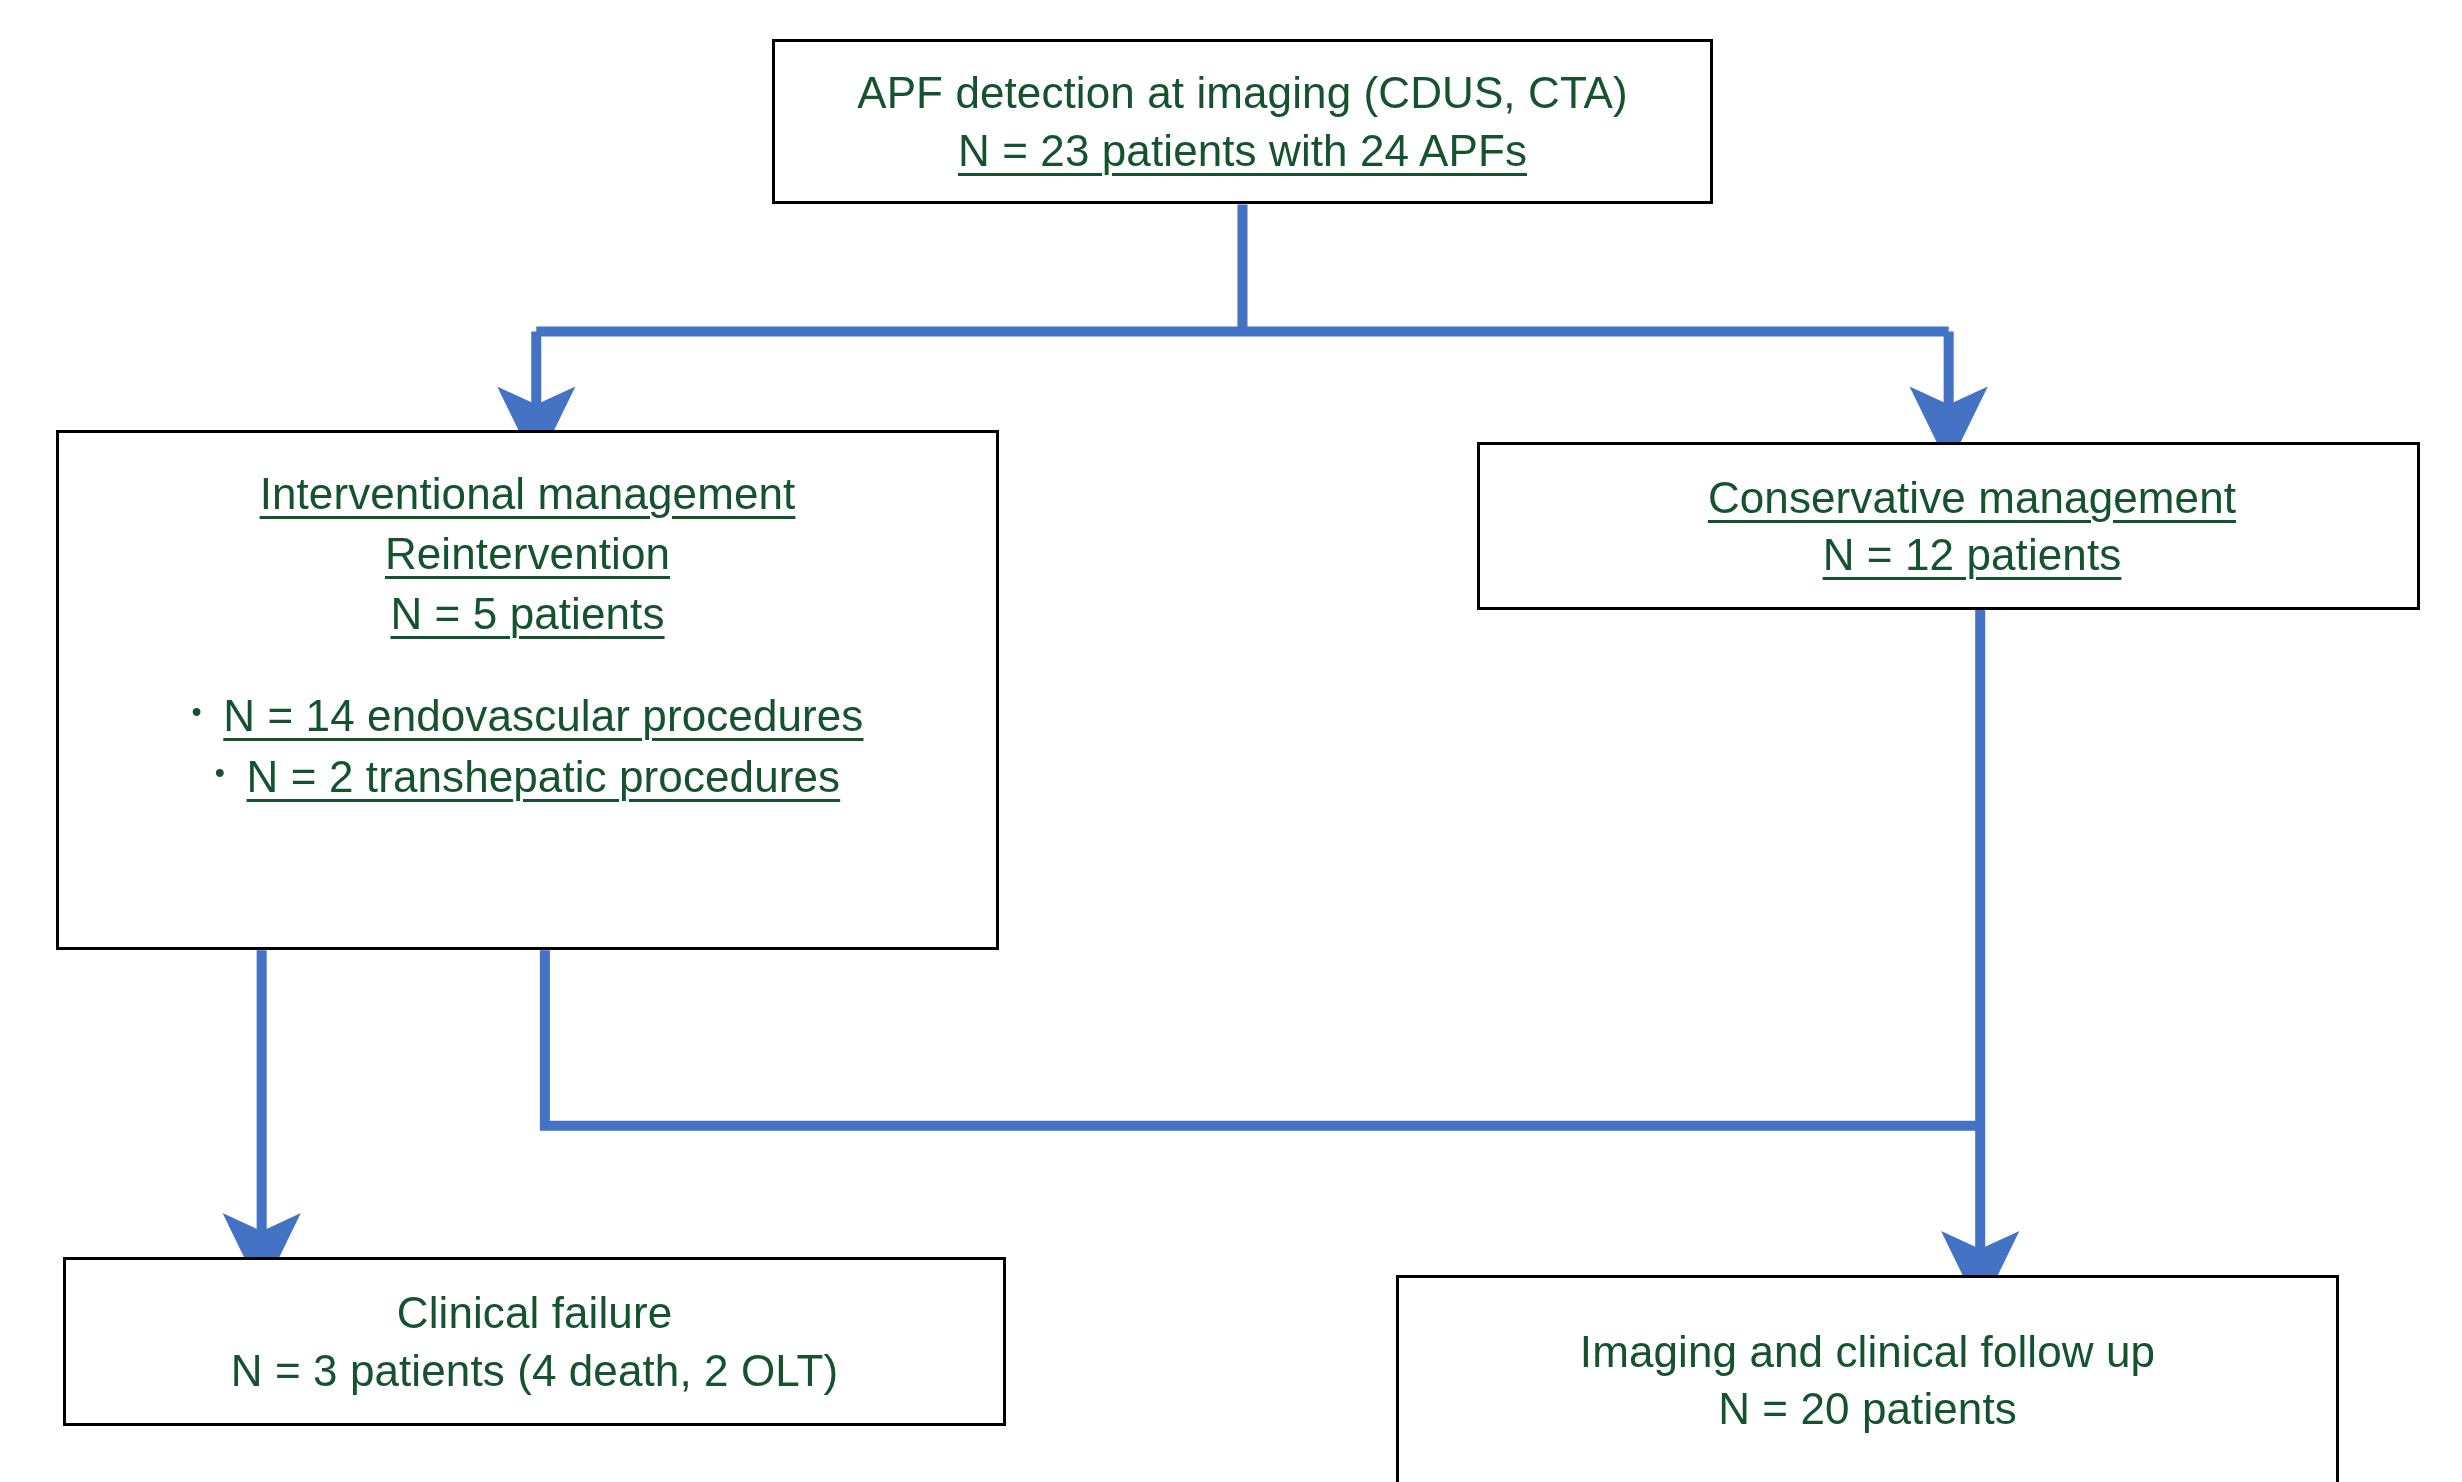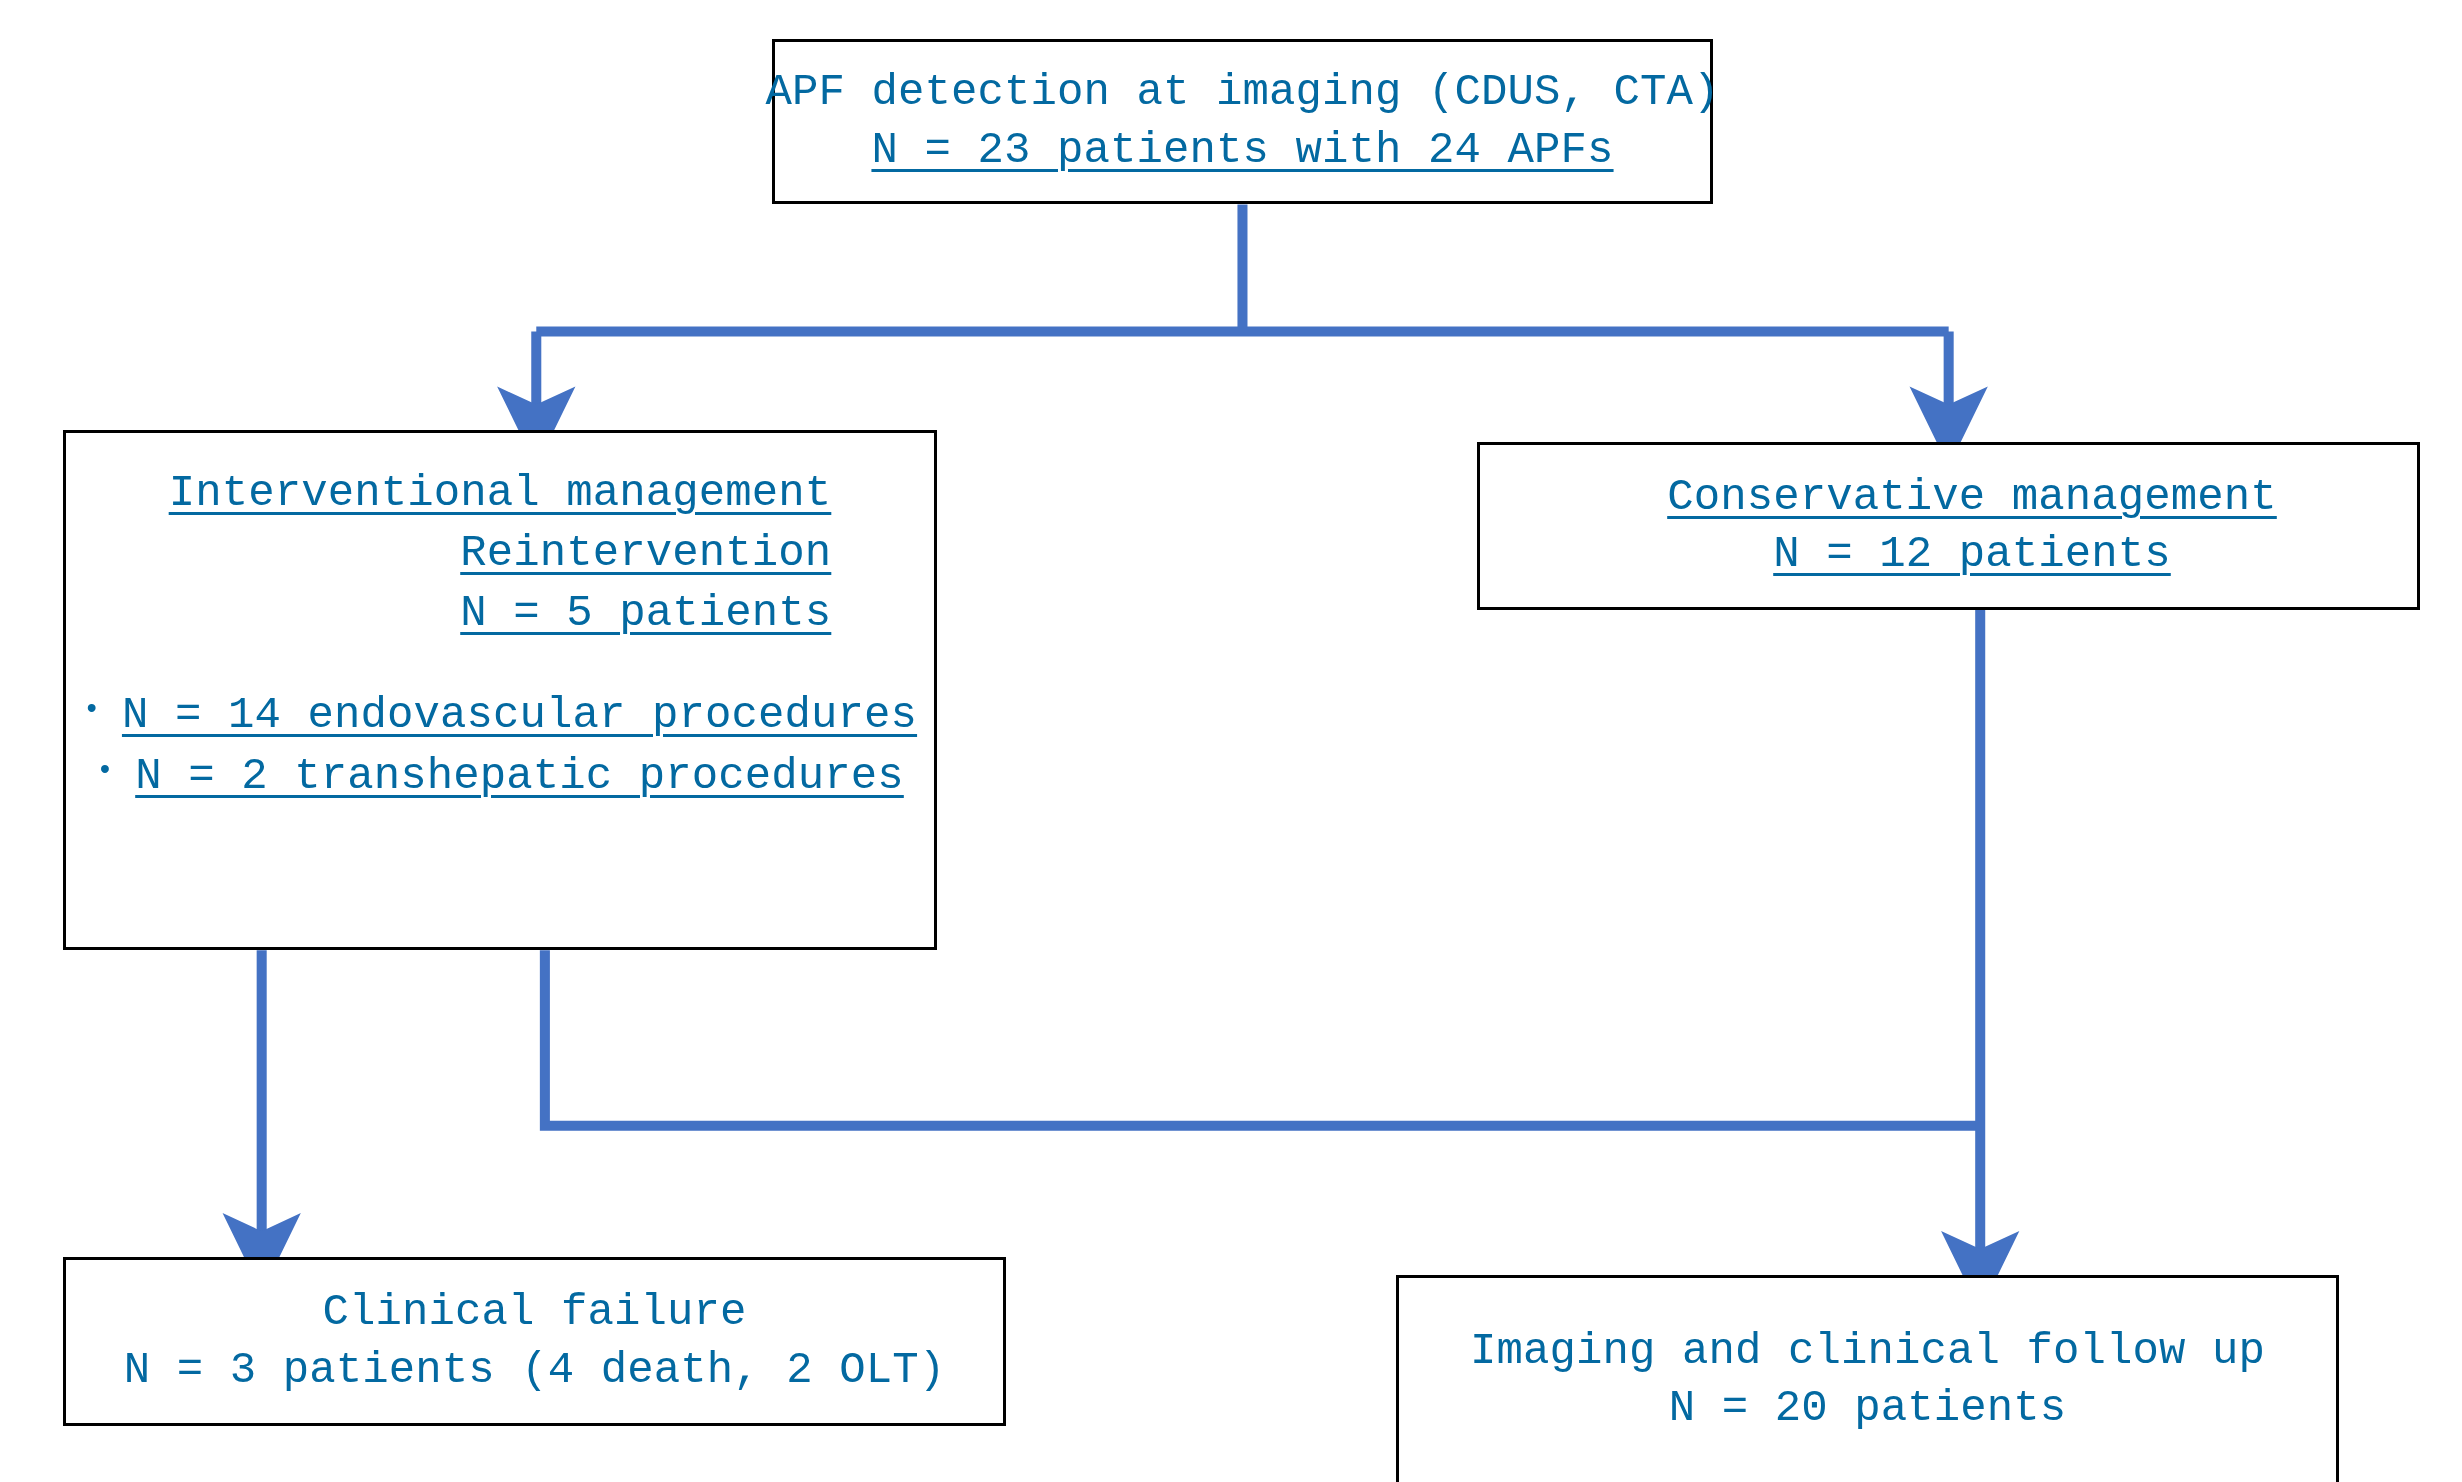--- a/index.html
+++ b/index.html
@@ -26,27 +26,26 @@
   
   .node{
     position:absolute;
     box-sizing:border-box;
     background:#ffffff;
     border:3.6px solid #000000;
     display:flex;
     flex-direction:column;
     align-items:center;
     justify-content:center;
-    text-align:right;
-    color:#0369a1;
+    text-align:center;
+    color:#14532d;
     font-size:44px;
     line-height:1.30;
     letter-spacing:0.1px;
     z-index:2;
-    font-family:Liberation Mono, monospace;
   }
   .node .line{ display:block; white-space:nowrap; }
   .node .line.u{ text-decoration:underline; text-underline-offset:6.5px; text-decoration-thickness:2.9px; }
 
   
   #node-interventional{
     justify-content:flex-start;
     padding-top:32px;
   }
   #node-interventional .hdr .line{ margin:0 0 2.9px 0; }
@@ -104,21 +103,21 @@
 
       <path d="M2762,830 L2762,1770" marker-end="url(#arrow)"></path>
     </g>
   </svg>
 
   <div class="node" id="node-detection" style="left:772px; top:39px; width:941px; height:165px;">
     <span class="line">APF detection at imaging (CDUS, CTA)</span>
     <span class="line u">N = 23 patients with 24 APFs</span>
   </div>
 
-  <div class="node" id="node-interventional" style="left:63px; top:430px; width:874px; height:520px;">
+  <div class="node" id="node-interventional" style="left:56px; top:430px; width:943px; height:520px;">
     <div class="hdr">
       <span class="line u">Interventional management</span>
       <span class="line u">Reintervention</span>
       <span class="line u">N = 5 patients</span>
     </div>
 
     <div class="gap"></div>
 
     <ul class="bullets">
       <li>

